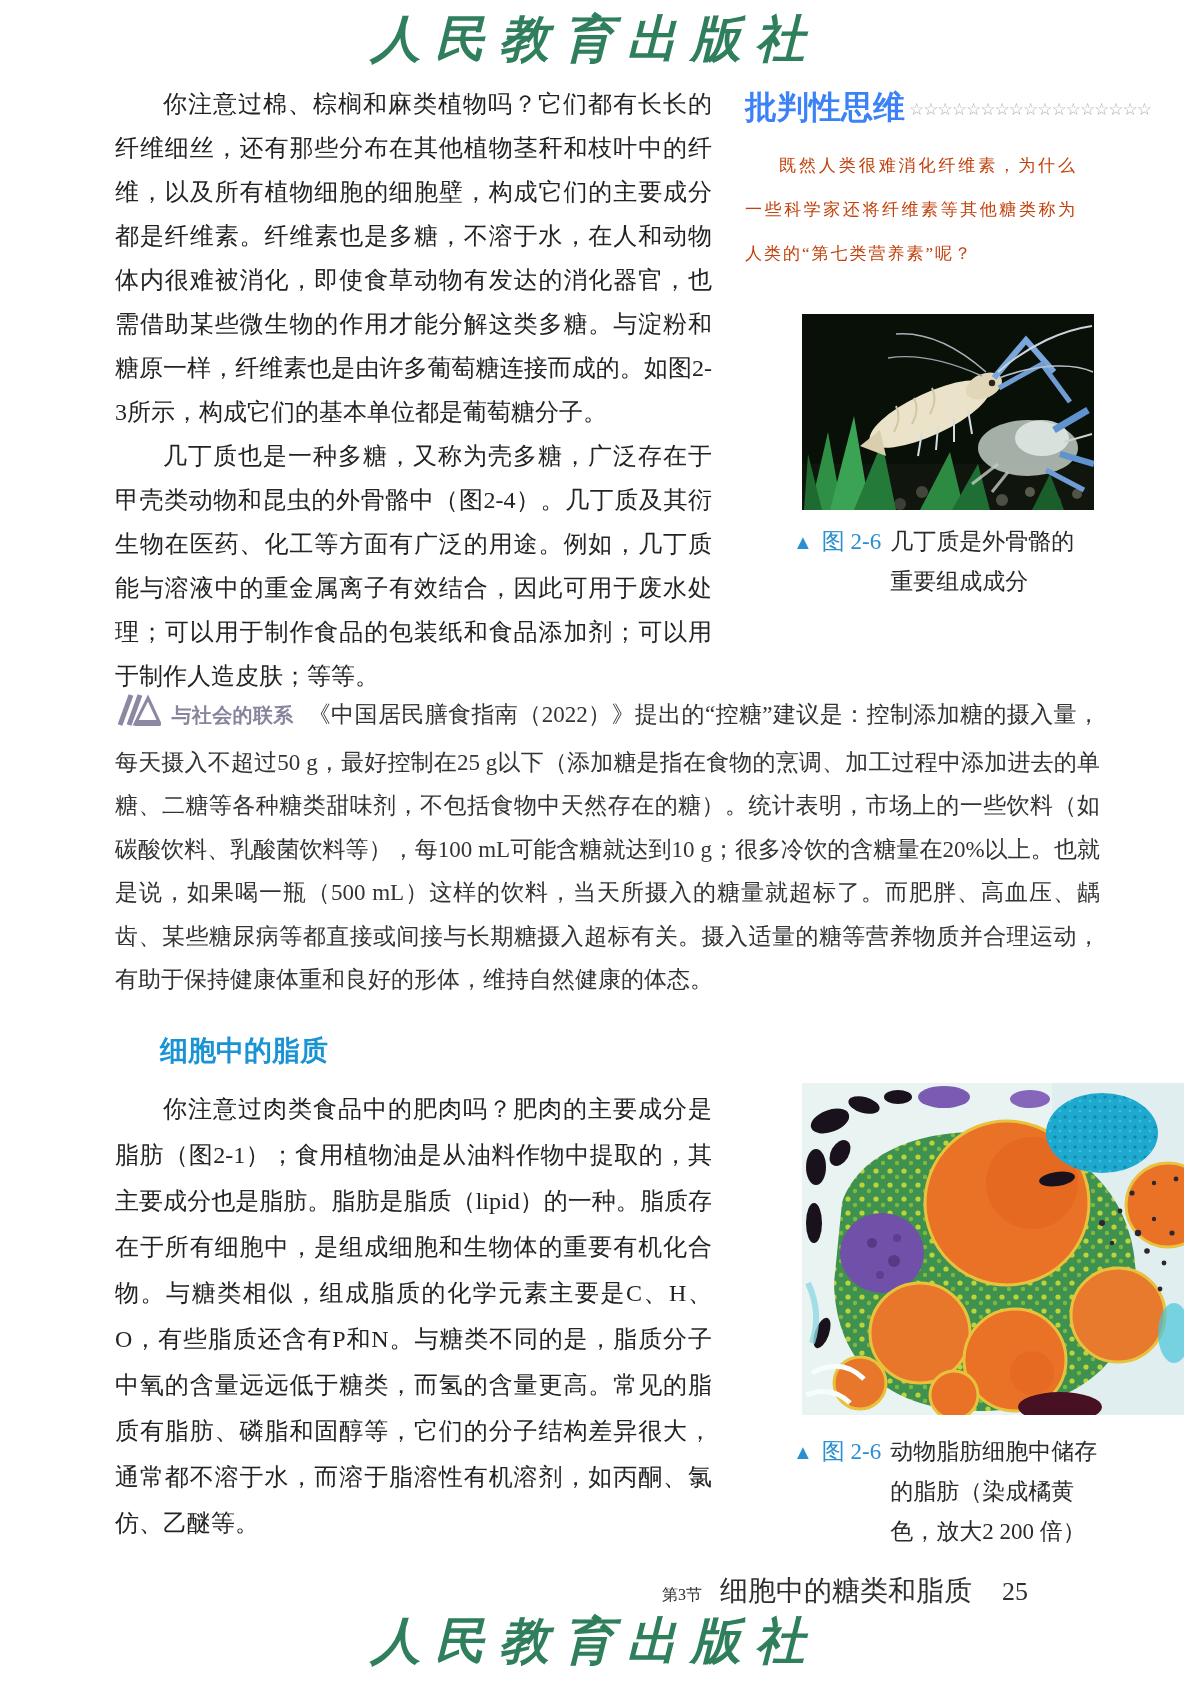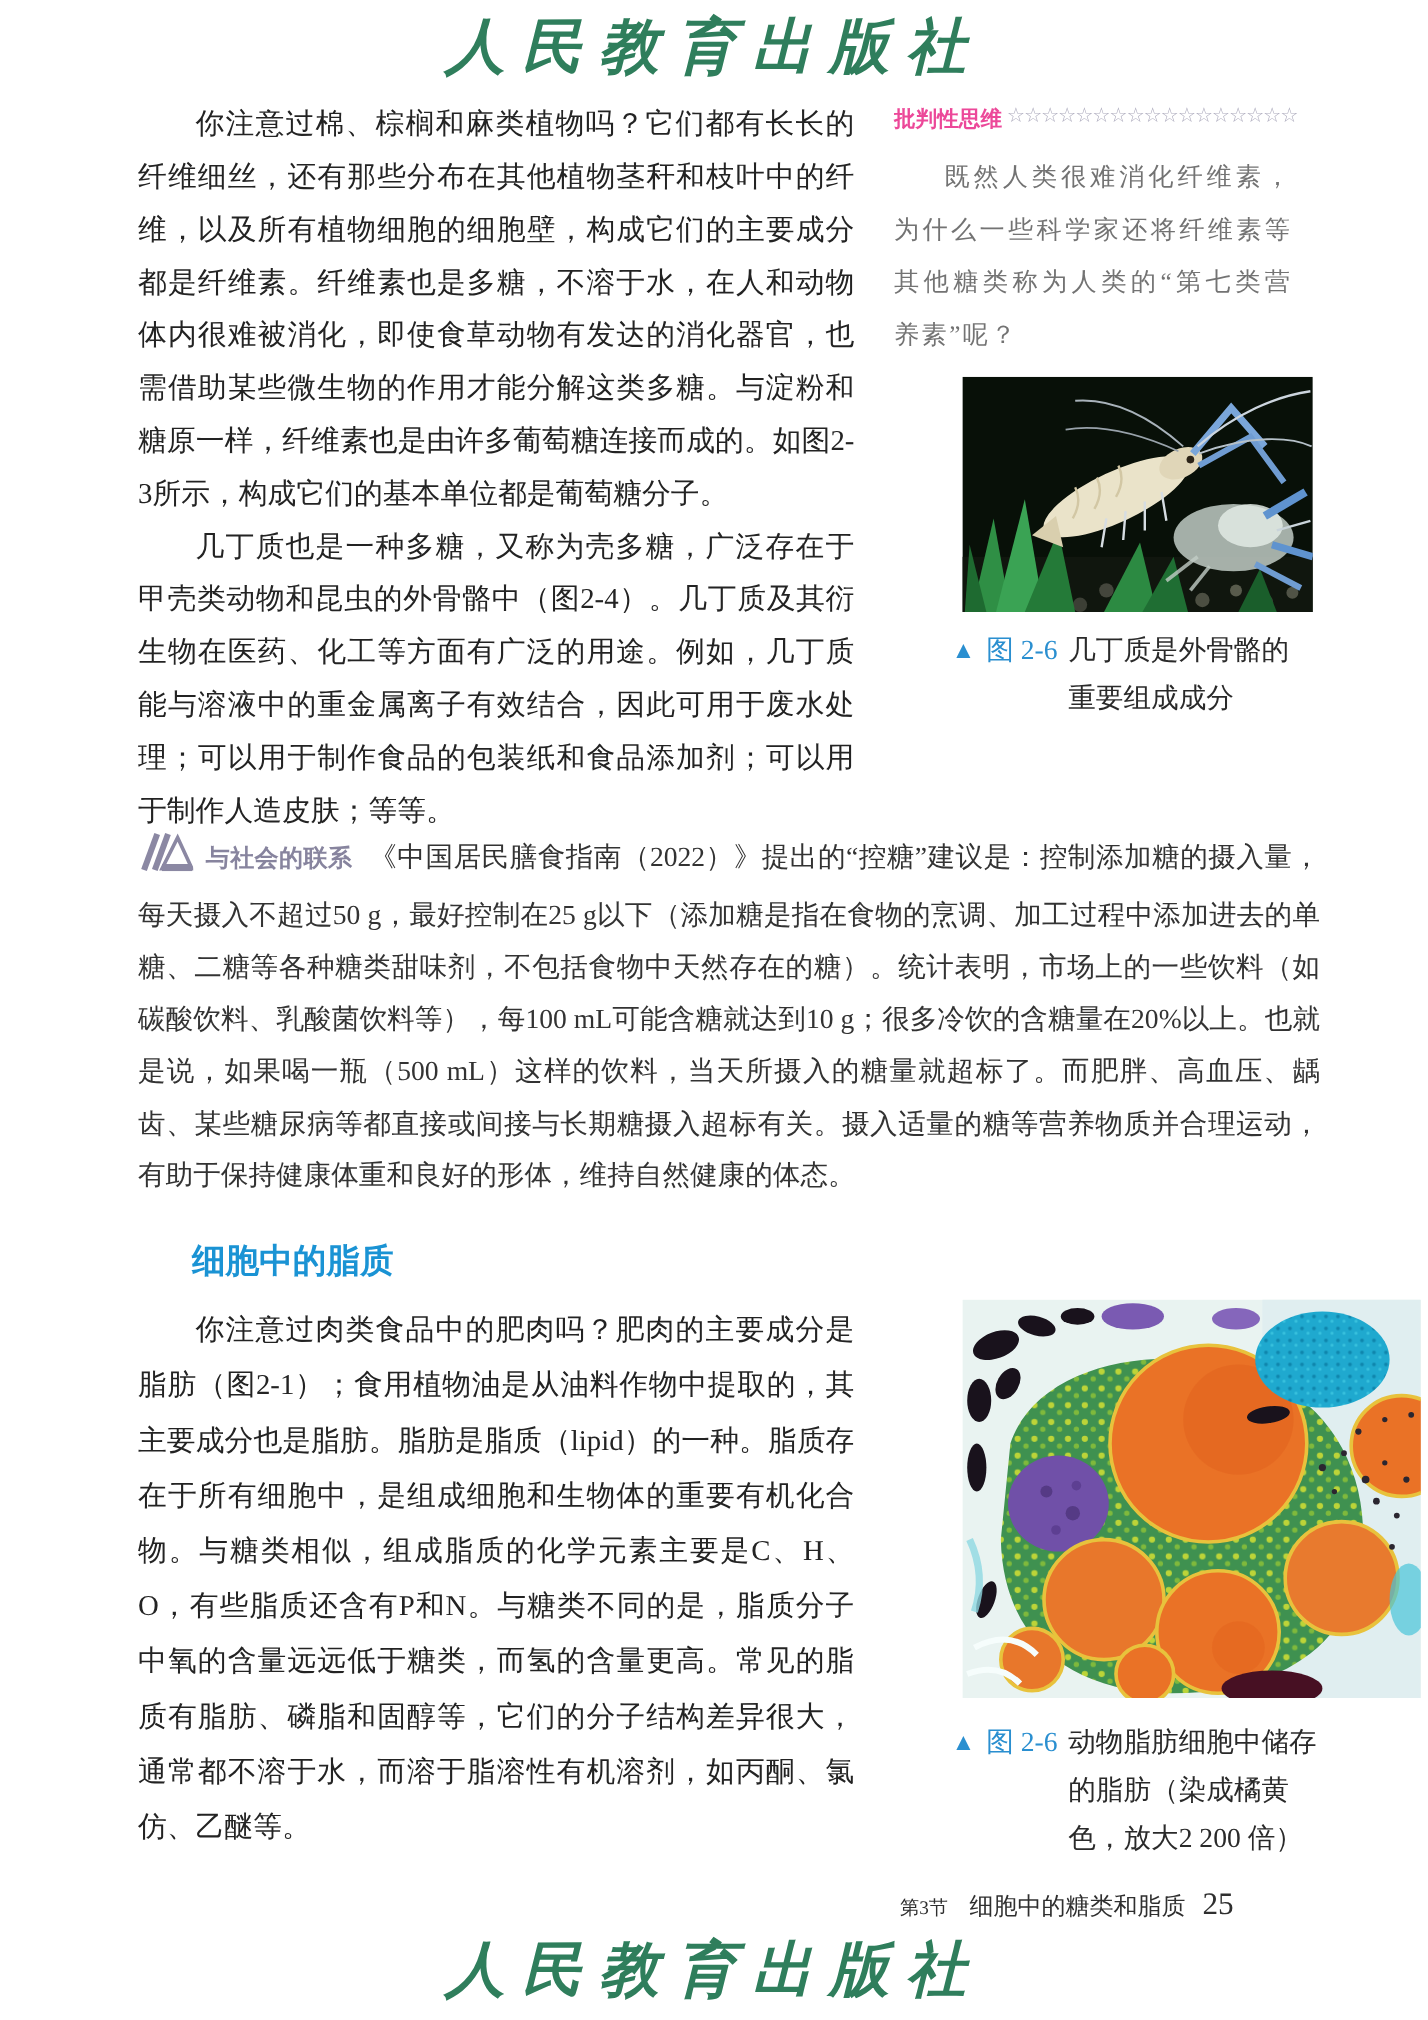--- a/index.html
+++ b/index.html
@@ -22,38 +22,38 @@
                font-size:20px;color:#87849e;margin-right:14px;}
   
   #lipid-heading{position:absolute;left:160px;top:1032px;font-family:"Liberation Sans","DejaVu Sans",sans-serif;
                  font-weight:bold;font-size:28px;color:#1a93d4;}
   #para3{position:absolute;left:115px;top:1086px;width:597px;}
   #para3 p.body{line-height:46px;}
   
   #crit{position:absolute;left:745px;top:86px;width:332px;}
   .crit-titlerow{white-space:nowrap;}
   .crit-title{font-family:"Liberation Sans","DejaVu Sans",sans-serif;font-weight:bold;
-              font-size:18px;color:#ec4899;}
+              font-size:32px;color:#3b82f6;}
   .crit-stars{font-size:17px;color:#aeacbe;letter-spacing:-1px;vertical-align:3px;}
-  .crit-text{margin-top:14px;font-size:21px;line-height:44px;letter-spacing:2px;
-             text-align:justify;text-indent:2em;color:#737373;}
+  .crit-text{margin-top:14px;font-size:17px;line-height:44px;letter-spacing:2px;
+             text-align:justify;text-indent:2em;color:#c2410c;}
   
   .figure{position:absolute;}
   #fig24{left:802px;top:314px;}
   #fig25{left:802px;top:1083px;}
   .caption{position:absolute;display:flex;gap:9px;font-size:23px;line-height:40px;color:#2a2a2a;}
   #cap24{left:793px;top:522px;width:300px;}
   #cap25{left:793px;top:1432px;width:316px;}
   .fig-marker{color:#2a8fd0;font-size:20px;line-height:40px;}
   .fig-label{color:#2a8fd0;white-space:nowrap;}
   .fig-text{flex:1;text-align:left;}
   
   #footer{position:absolute;top:1572px;right:162px;white-space:nowrap;color:#2f2f2f;}
   #footer .sec-label{font-size:16px;margin-right:14px;}
-  #footer .sec-title{font-size:20px;margin-right:10px;}
+  #footer .sec-title{font-size:28px;margin-right:26px;}
   #footer .pageno{font-size:26px;}
 </style>
 </head>
 <body>
 
 <div class="page">
 
   <div id="logo-top" class="logo">人民教育出版社</div>
 
   <div id="main-col">

